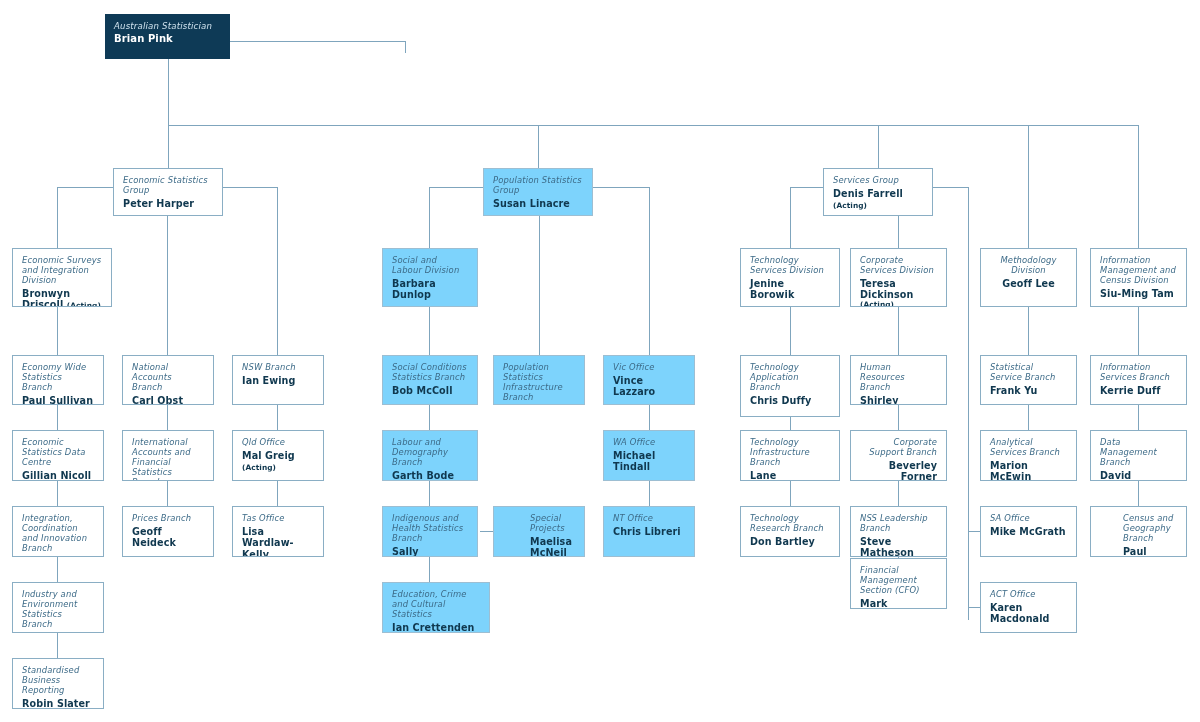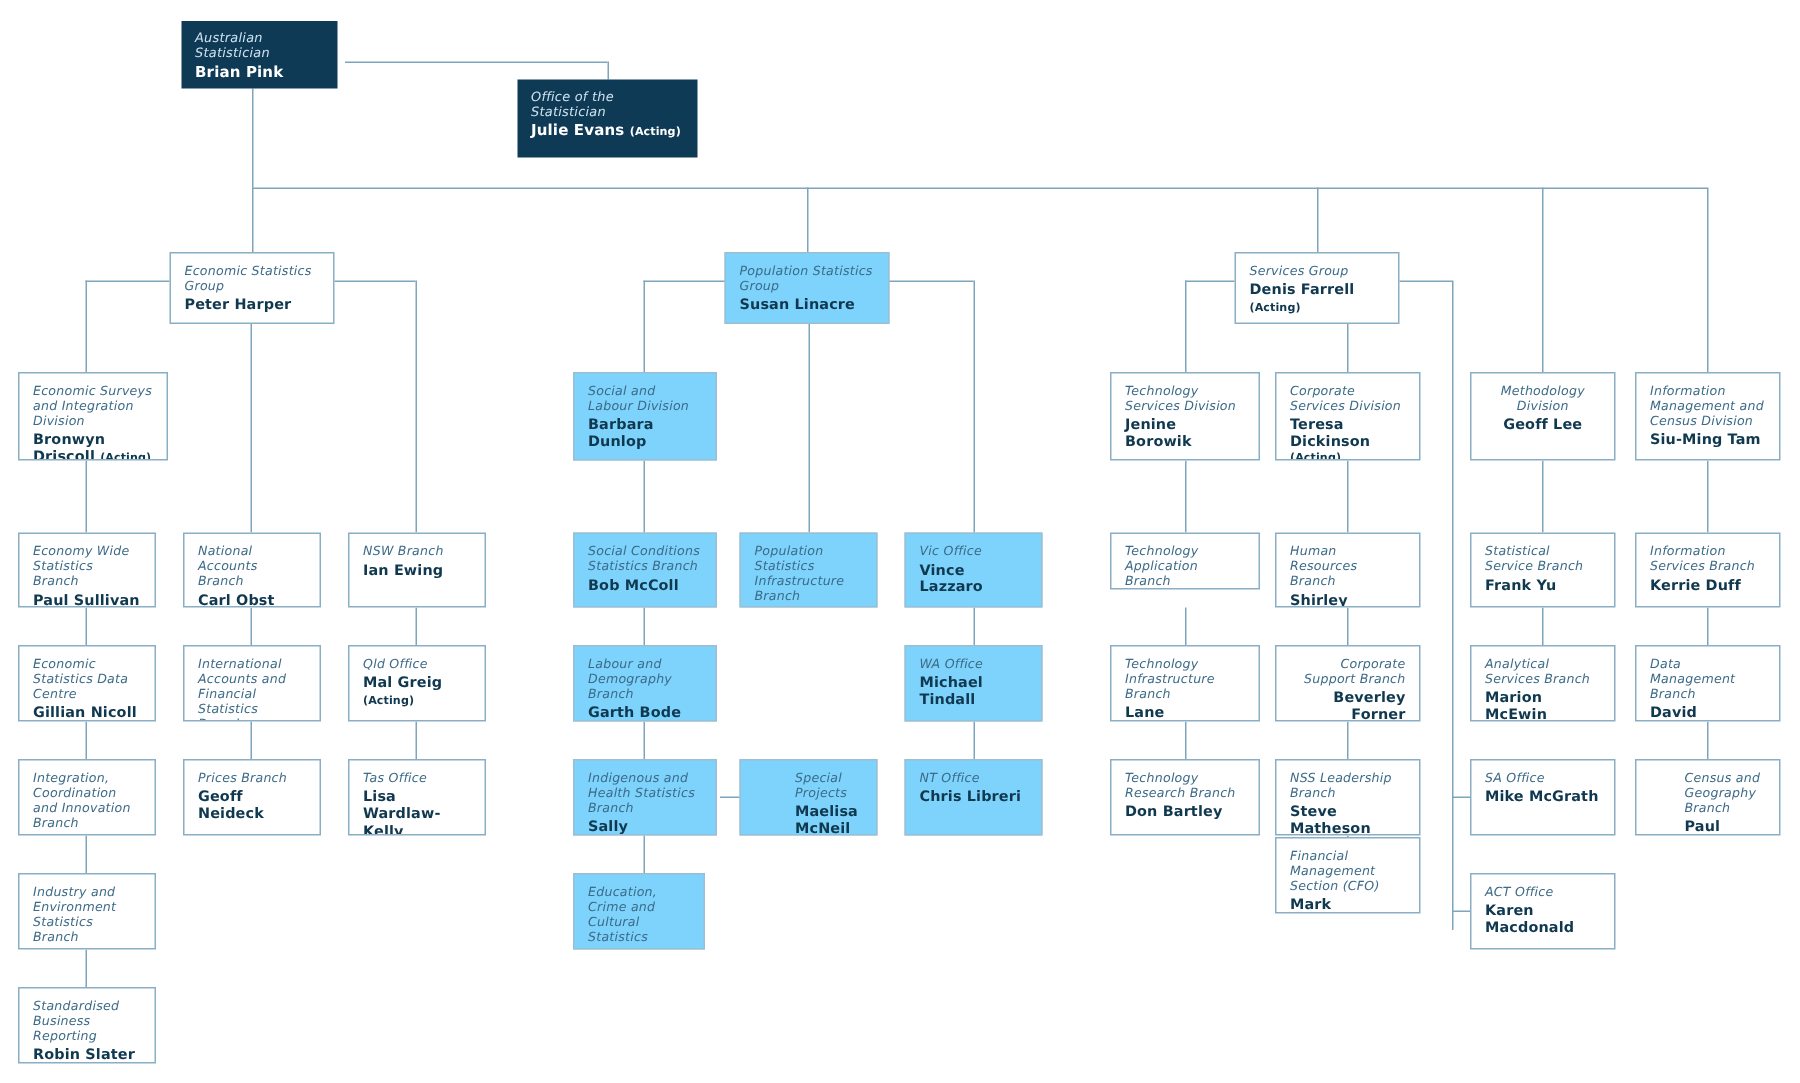--- a/index.html
+++ b/index.html
@@ -122,27 +122,23 @@
   <div class="ln h" style="left:968px;top:531px;width:18px;"></div>
   <div class="ln h" style="left:968px;top:607px;width:18px;"></div>
 
   <div class="ln v" style="left:1028px;top:307px;height:48px;"></div>
   <div class="ln v" style="left:1028px;top:405px;height:25px;"></div>
 
   <div class="ln v" style="left:1138px;top:307px;height:48px;"></div>
   <div class="ln v" style="left:1138px;top:405px;height:25px;"></div>
   <div class="ln v" style="left:1138px;top:481px;height:25px;"></div>
 
-  <div class="box dark" style="left:105px;top:14px;width:104px;height:45px;margin-left:16px;">
+  <div class="box dark" style="left:105px;top:14px;width:125px;height:45px;">
     <span class="role">Australian Statistician</span>
     <span class="person"><span>Brian Pink</span></span>
-  </div>
-  <div class="box dark" style="left:345px;top:53px;width:120px;height:52px;">
-    <span class="role">Office of the Statistician</span>
-    <span class="person"><span>Julie Evans</span> <span class="acting">(Acting)</span></span>
   </div>
 
   <div class="box" style="left:113px;top:168px;width:110px;height:48px;">
     <span class="role">Economic Statistics Group</span>
     <span class="person"><span>Peter Harper</span></span>
   </div>
   <div class="box fill" style="left:483px;top:168px;width:110px;height:48px;">
     <span class="role">Population Statistics Group</span>
     <span class="person"><span>Susan Linacre</span></span>
   </div>
@@ -211,21 +207,21 @@
     <span class="person"><span>Bob McColl</span></span>
   </div>
   <div class="box fill" style="left:382px;top:430px;width:96px;height:51px;">
     <span class="role">Labour and Demography Branch</span>
     <span class="person"><span>Garth Bode</span></span>
   </div>
   <div class="box fill" style="left:382px;top:506px;width:96px;height:51px;">
     <span class="role">Indigenous and Health Statistics Branch</span>
     <span class="person"><span>Sally Goodspeed</span></span>
   </div>
-  <div class="box fill" style="left:382px;top:582px;width:88px;height:51px;">
+  <div class="box fill" style="left:382px;top:582px;width:108px;height:51px;">
     <span class="role">Education, Crime and Cultural Statistics</span>
     <span class="person"><span>Ian Crettenden</span></span>
   </div>
 
   <div class="box fill" style="left:493px;top:355px;width:92px;height:50px;">
     <span class="role">Population Statistics Infrastructure Branch</span>
     <span class="person"><span>Ian Brodie-Reed</span></span>
   </div>
   <div class="box fill" style="left:493px;top:506px;width:92px;height:51px;padding-left:36px;">
     <span class="role">Special Projects</span>
@@ -242,21 +238,21 @@
   </div>
   <div class="box fill" style="left:603px;top:506px;width:92px;height:51px;">
     <span class="role">NT Office</span>
     <span class="person"><span>Chris Libreri</span></span>
   </div>
 
   <div class="box" style="left:740px;top:248px;width:100px;height:59px;">
     <span class="role">Technology Services Division</span>
     <span class="person"><span>Jenine Borowik</span></span>
   </div>
-  <div class="box" style="left:740px;top:355px;width:100px;height:38px;">
+  <div class="box" style="left:740px;top:355px;width:100px;height:62px;">
     <span class="role">Technology Application Branch</span>
     <span class="person"><span>Chris Duffy</span></span>
   </div>
   <div class="box" style="left:740px;top:430px;width:100px;height:51px;">
     <span class="role">Technology Infrastructure Branch</span>
     <span class="person"><span>Lane Masterton</span></span>
   </div>
   <div class="box" style="left:740px;top:506px;width:100px;height:51px;">
     <span class="role">Technology Research Branch</span>
     <span class="person"><span>Don Bartley</span></span>

